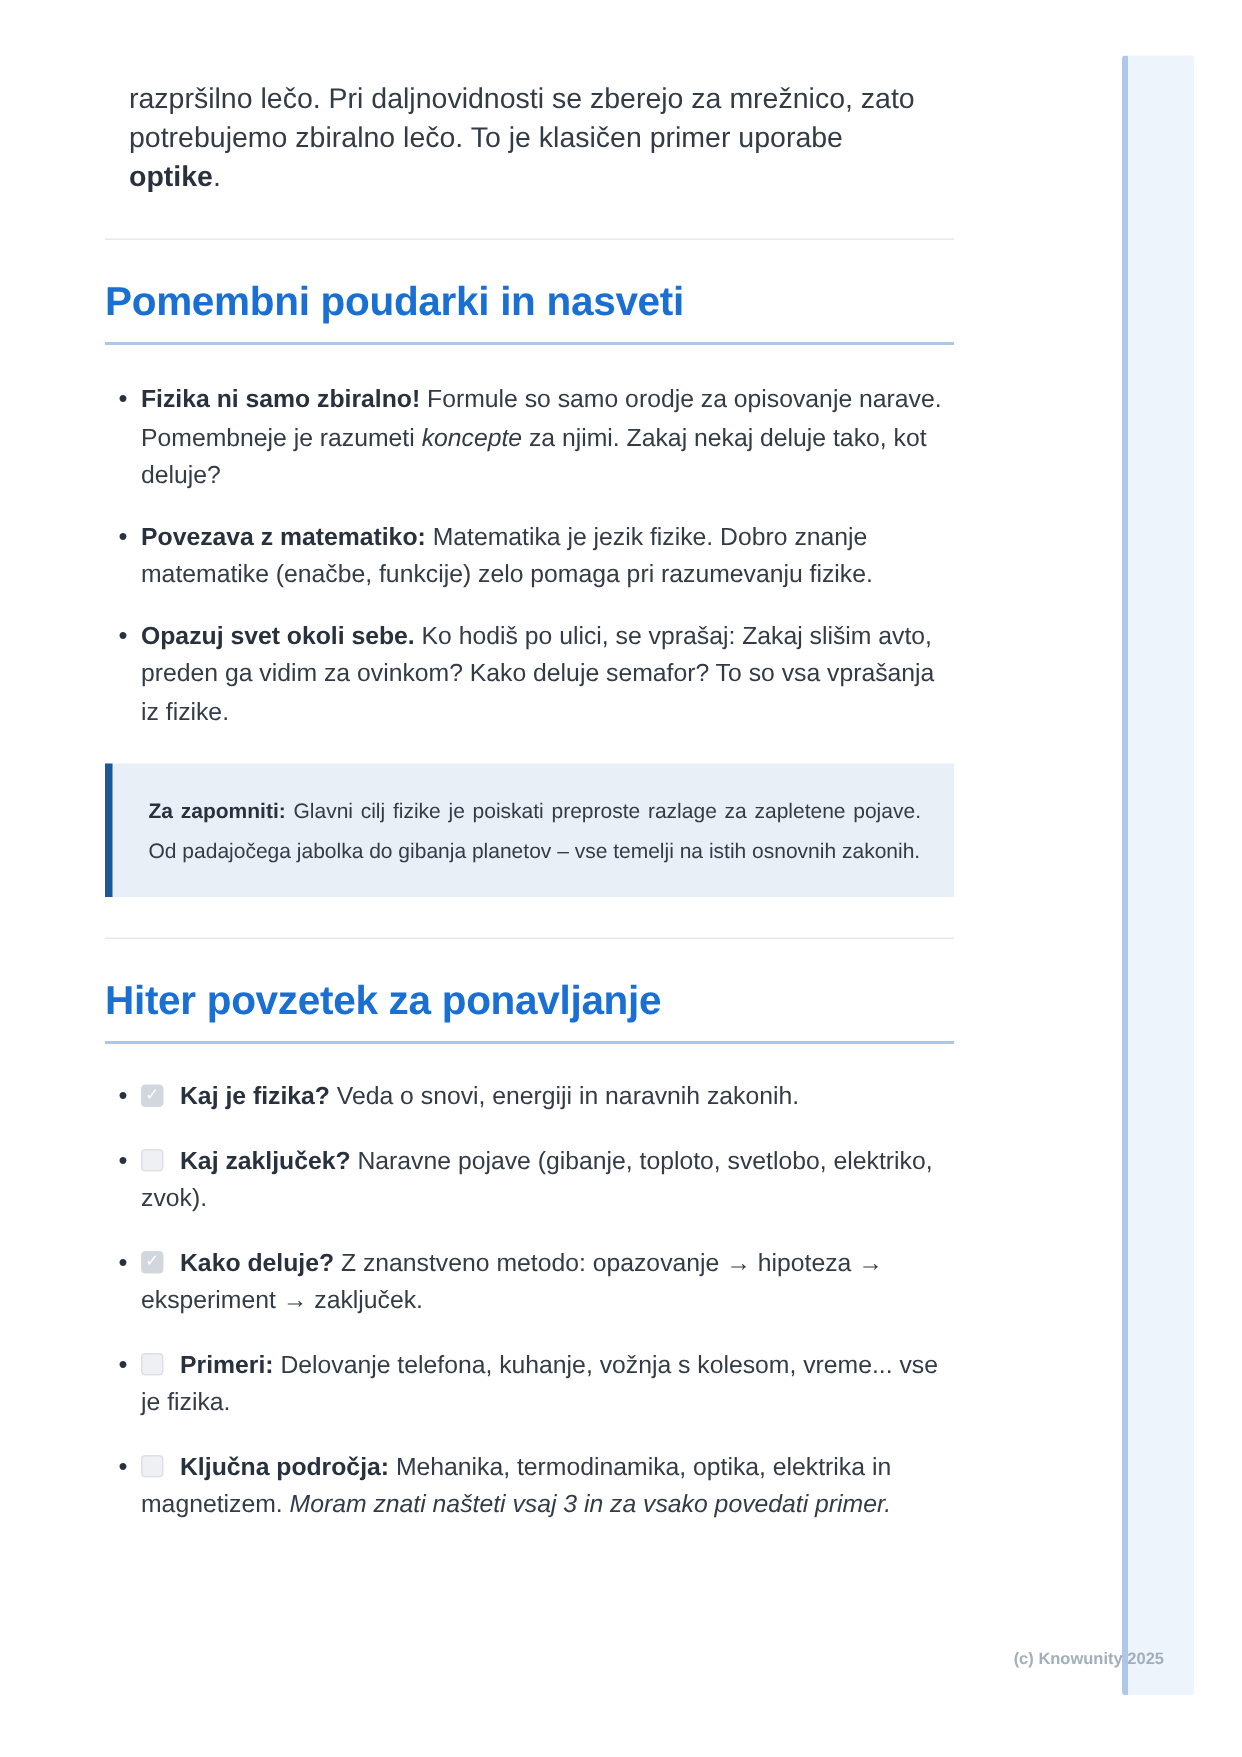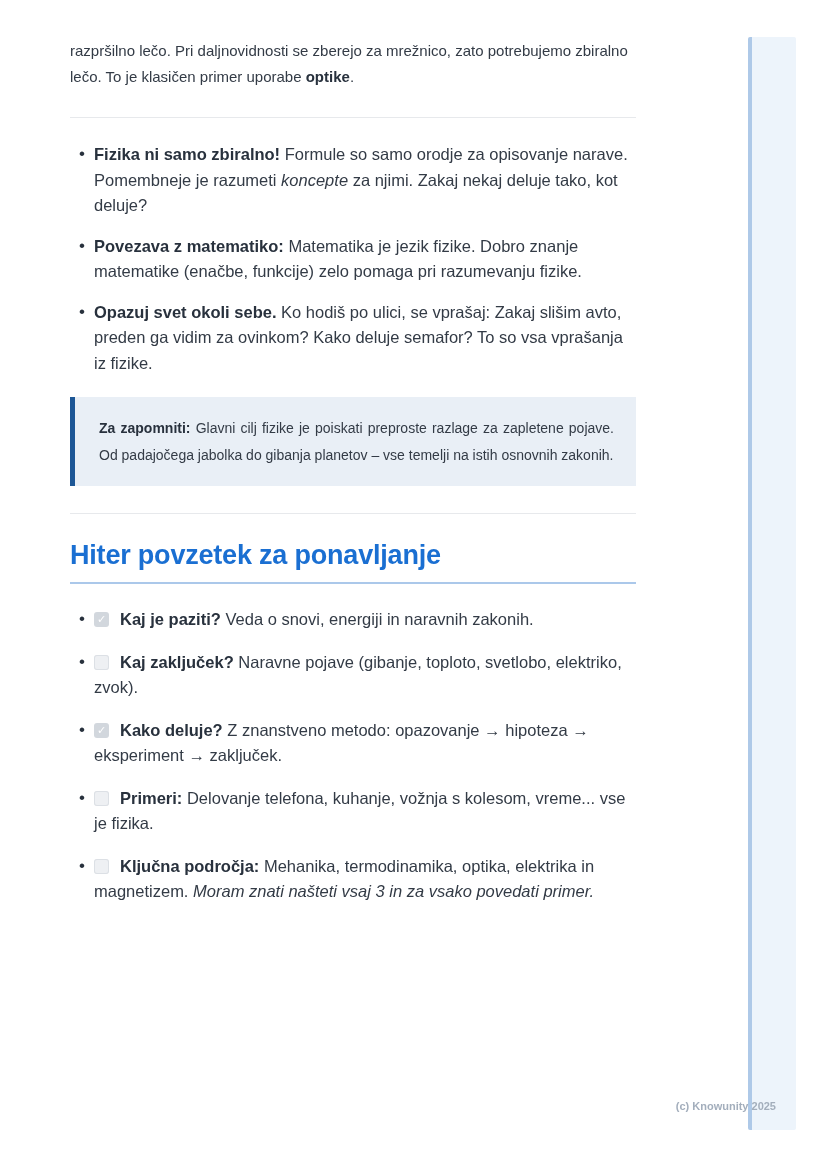--- a/index.html
+++ b/index.html
@@ -10,22 +10,22 @@
     color: #333b46;
     position: relative;
     overflow: hidden;
   }
   .content {
     position: absolute;
     left: 70px; top: 0;
     width: 566px;
   }
   .intro {
-    margin: 0; padding-top: 38px;
-    font-size: 15px; line-height: 26px;
+    margin: 16px; padding-top: 38px;
+    font-size: 19px; line-height: 26px;
   }
   .b { font-weight: 700; color: #28313d; }
   .i { font-style: italic; }
   .divider {
     border: none;
     border-top: 1px solid #e7e9ec;
     margin: 27px 0 0 0;
   }
   h2.section-title {
     margin: 26px 0 0 0;
@@ -129,35 +129,36 @@
 <body>
 
 <div class="page-edge"></div>
 
 <div class="content">
 
   <p class="intro"><span>razpršilno lečo. Pri daljnovidnosti se zberejo za mrežnico, zato potrebujemo zbiralno lečo. To je klasičen primer uporabe </span><span class="b">optike</span><span>.</span></p>
 
   <hr class="divider">
 
+  <h2 class="section-title">Pomembni poudarki in nasveti</h2>
 
   <ul class="bullets">
     <li><span class="b">Fizika ni samo zbiralno!</span><span> Formule so samo orodje za opisovanje narave. Pomembneje je razumeti </span><span class="i">koncepte</span><span> za njimi. Zakaj nekaj deluje tako, kot deluje?</span></li>
     <li><span class="b">Povezava z matematiko:</span><span> Matematika je jezik fizike. Dobro znanje matematike (enačbe, funkcije) zelo pomaga pri razumevanju fizike.</span></li>
     <li><span class="b">Opazuj svet okoli sebe.</span><span> Ko hodiš po ulici, se vprašaj: Zakaj slišim avto, preden ga vidim za ovinkom? Kako deluje semafor? To so vsa vprašanja iz fizike.</span></li>
   </ul>
 
   <div class="callout"><span class="b">Za zapomniti:</span><span> Glavni cilj fizike je poiskati preproste razlage za zapletene pojave. Od padajočega jabolka do gibanja planetov – vse temelji na istih osnovnih zakonih.</span></div>
 
   <hr class="divider">
 
   <h2 class="section-title">Hiter povzetek za ponavljanje</h2>
 
   <ul class="checklist">
-    <li><span class="checkbox checked"></span><span class="b">Kaj je paziti?</span><span> Veda o snovi, energiji in naravnih zakonih.</span></li>
+    <li><span class="checkbox checked"></span><span class="b">Kaj je fizika?</span><span> Veda o snovi, energiji in naravnih zakonih.</span></li>
     <li><span class="checkbox"></span><span class="b">Kaj zaključek?</span><span> Naravne pojave (gibanje, toploto, svetlobo, elektriko, zvok).</span></li>
     <li><span class="checkbox checked"></span><span class="b">Kako deluje?</span><span> Z znanstveno metodo: opazovanje → hipoteza → eksperiment → zaključek.</span></li>
     <li><span class="checkbox"></span><span class="b">Primeri:</span><span> Delovanje telefona, kuhanje, vožnja s kolesom, vreme... vse je fizika.</span></li>
     <li><span class="checkbox"></span><span class="b">Ključna področja:</span><span> Mehanika, termodinamika, optika, elektrika in magnetizem. </span><span class="i">Moram znati našteti vsaj 3 in za vsako povedati primer.</span></li>
   </ul>
 
 </div>
 
 <div class="footer">(c) Knowunity 2025</div>
 

